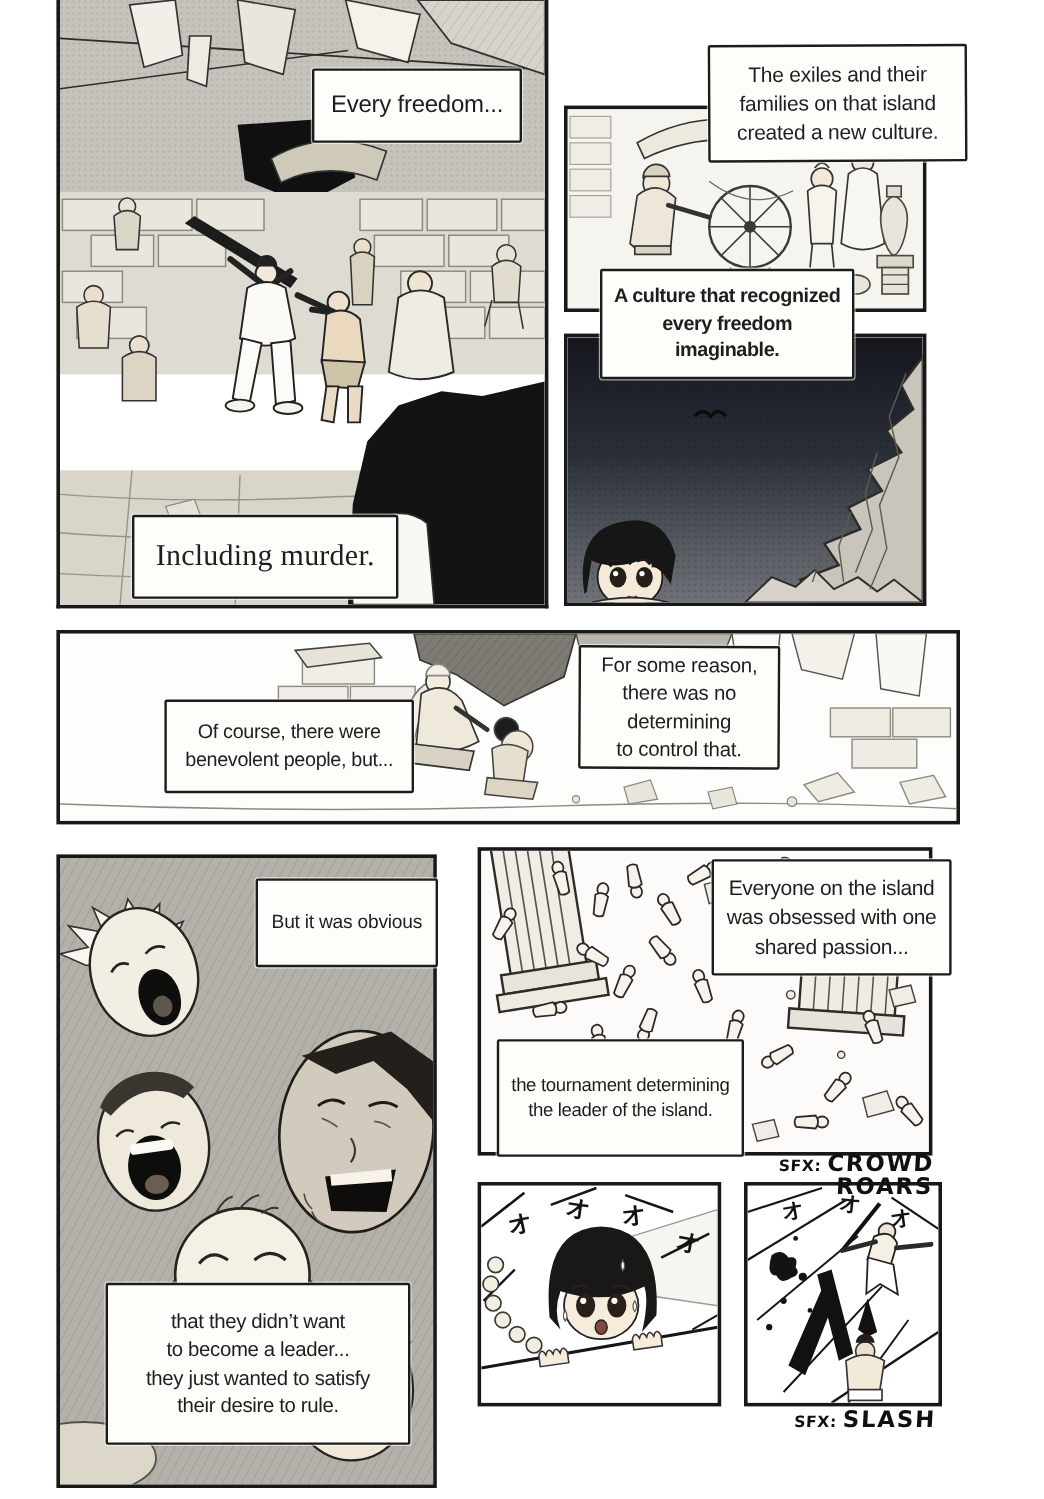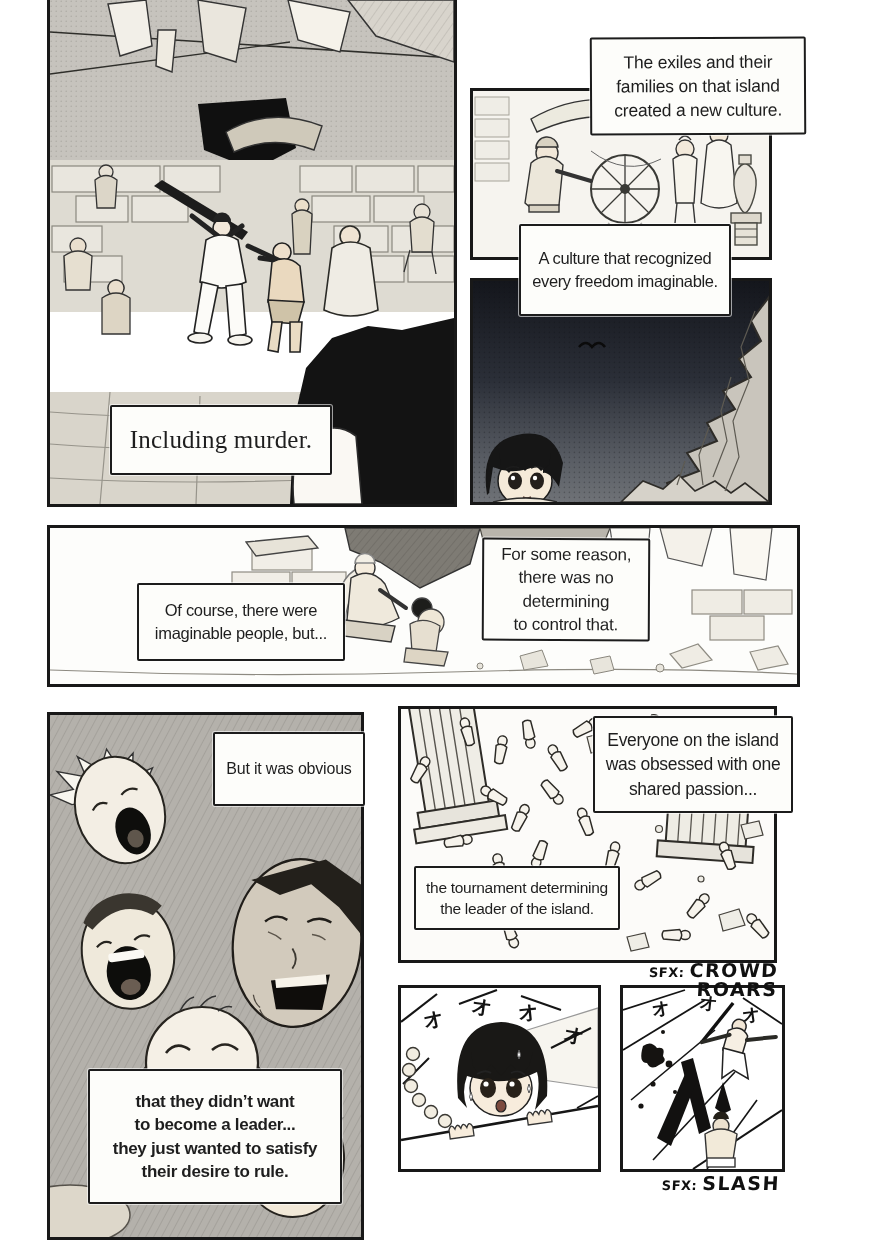--- a/index.html
+++ b/index.html
@@ -13,21 +13,21 @@
   }
   .panel svg { display:block; width:100%; height:100%; }
   .caption {
     position:absolute; z-index:6; box-sizing:border-box;
     background:#fdfdfa; border:2.5px solid #1c1c1c; border-radius:2px;
     color:#1e1e1e; text-align:center; white-space:pre-line; line-height:1.38;
     display:flex; align-items:center; justify-content:center;
     padding:4px 6px; letter-spacing:-0.2px;
     box-shadow:0 0 0 1px rgba(255,255,255,.6);
   }
-  .caption--serif { font-family:"Liberation Serif", serif; letter-spacing:0.2px; }
+  .caption--serif { font-family:"Liberation Serif", serif; letter-spacing:0.2px;margin-top:24px; }
   .sfx {
     position:absolute; z-index:7; color:#101010; text-align:right;
     font-family:"DejaVu Sans", sans-serif; font-weight:bold;
     letter-spacing:1.5px; font-size:19px; line-height:1;
     transform:skewX(-3deg);
   }
   .sfx .sfx-prefix { font-size:13px; font-weight:600; letter-spacing:0.5px; margin-right:5px; }
   .kana { font-family:"DejaVu Sans", sans-serif; font-weight:bold; }
 </style>
 </head>
@@ -498,48 +498,49 @@
       </g>
       <g transform="translate(98,140)" stroke="#333" stroke-width="1.4">
         <circle cx="0" cy="-2" r="8" fill="#ebe0ce"></circle>
         <path d="M-8,-8 a8,8 0 0 1 16,-1 l-16,0 z" fill="#242019" stroke="none"></path>
         <path d="M-16,6 q16,-10 32,0 l-4,26 h-26 z" fill="#f2ead9"></path>
         <rect x="-14" y="30" width="28" height="9" fill="#ffffff"></rect>
       </g>
     </svg>
   </div>
 
+  <div class="caption" style="left:260px; top:57px; width:175px; height:62px; font-size:20px;">Every freedom...</div>
 
   <div class="caption" style="left:590px; top:37px; width:216px; height:98px; font-size:17.5px; transform:rotate(-0.3deg);">The exiles and their
 families on that island
 created a new culture.</div>
 
-  <div class="caption" style="left:519px; top:224px; width:212px; height:92px; font-size:16.5px; letter-spacing:-0.35px;">A culture that recognized
+  <div class="caption" style="left:500px; top:224px; width:212px; height:92px; font-size:16.5px; letter-spacing:-0.35px;font-weight:bold;">A culture that recognized
 every freedom imaginable.</div>
 
   <div class="caption caption--serif" style="left:110px; top:405px; width:222px; height:70px; font-size:25px;">Including murder.</div>
 
   <div class="caption" style="left:137px; top:583px; width:208px; height:78px; font-size:16.5px; letter-spacing:-0.3px;">Of course, there were
-imaginable people, but...</div>
+benevolent people, but...</div>
 
   <div class="caption" style="left:482px; top:538px; width:168px; height:103px; font-size:17px; transform:rotate(0.3deg);">For some reason,
 there was no
 determining
 to control that.</div>
 
   <div class="caption" style="left:213px; top:732px; width:152px; height:74px; font-size:16px; padding:2px;">But it was obvious</div>
 
   <div class="caption" style="left:593px; top:716px; width:200px; height:97px; font-size:17.5px; letter-spacing:-0.3px;text-align:center;">Everyone on the island
 was obsessed with one
 shared passion...</div>
 
-  <div class="caption" style="left:414px; top:866px; width:206px; height:64px; font-size:15.5px; letter-spacing:-0.3px;">the tournament determining
+  <div class="caption" style="left:414px; top:866px; width:206px; height:98px; font-size:15.5px; letter-spacing:-0.3px;">the tournament determining
 the leader of the island.</div>
 
-  <div class="caption" style="left:88px; top:1069px; width:254px; height:135px; font-size:17px; letter-spacing:-0.3px;font-weight:bold;">that they didn’t want
+  <div class="caption" style="left:88px; top:1069px; width:254px; height:135px; font-size:17px; letter-spacing:-0.3px;">that they didn’t want
 to become a leader...
 they just wanted to satisfy
 their desire to rule.</div>
 
   <div class="sfx" style="left:598px; top:961px; width:180px;">
     <span class="sfx-prefix">SFX:</span><span>CROWD ROARS</span>
   </div>
   <div class="sfx" style="left:640px; top:1174px; width:140px;">
     <span class="sfx-prefix">SFX:</span><span>SLASH</span>
   </div>

